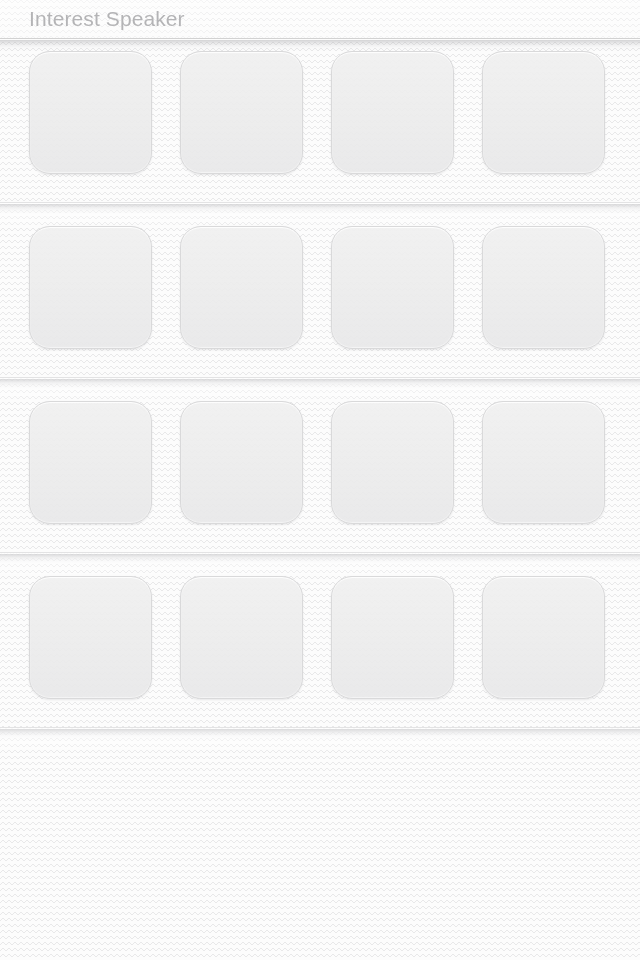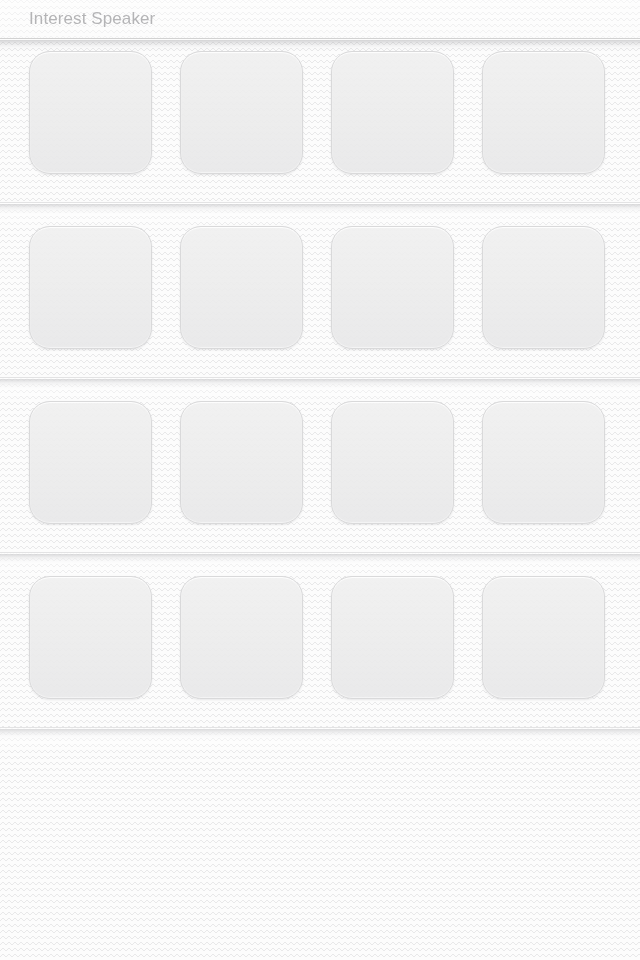--- a/index.html
+++ b/index.html
@@ -62,21 +62,21 @@
     height: 11px;
     background: linear-gradient(to bottom,
       rgba(130,130,135,0.33) 0%,
       rgba(150,150,155,0.15) 35%,
       rgba(170,170,175,0.05) 68%,
       rgba(255,255,255,0) 100%);
     pointer-events: none;
   }
 
   .header-title {
-    font-size: 17px;
+    font-size: 21px;
     font-weight: 400;
     letter-spacing: 0.1px;
     color: #b4b4b6;
     white-space: nowrap;
   }
 
   
   .shelf-row {
     position: absolute;
     left: 0;

